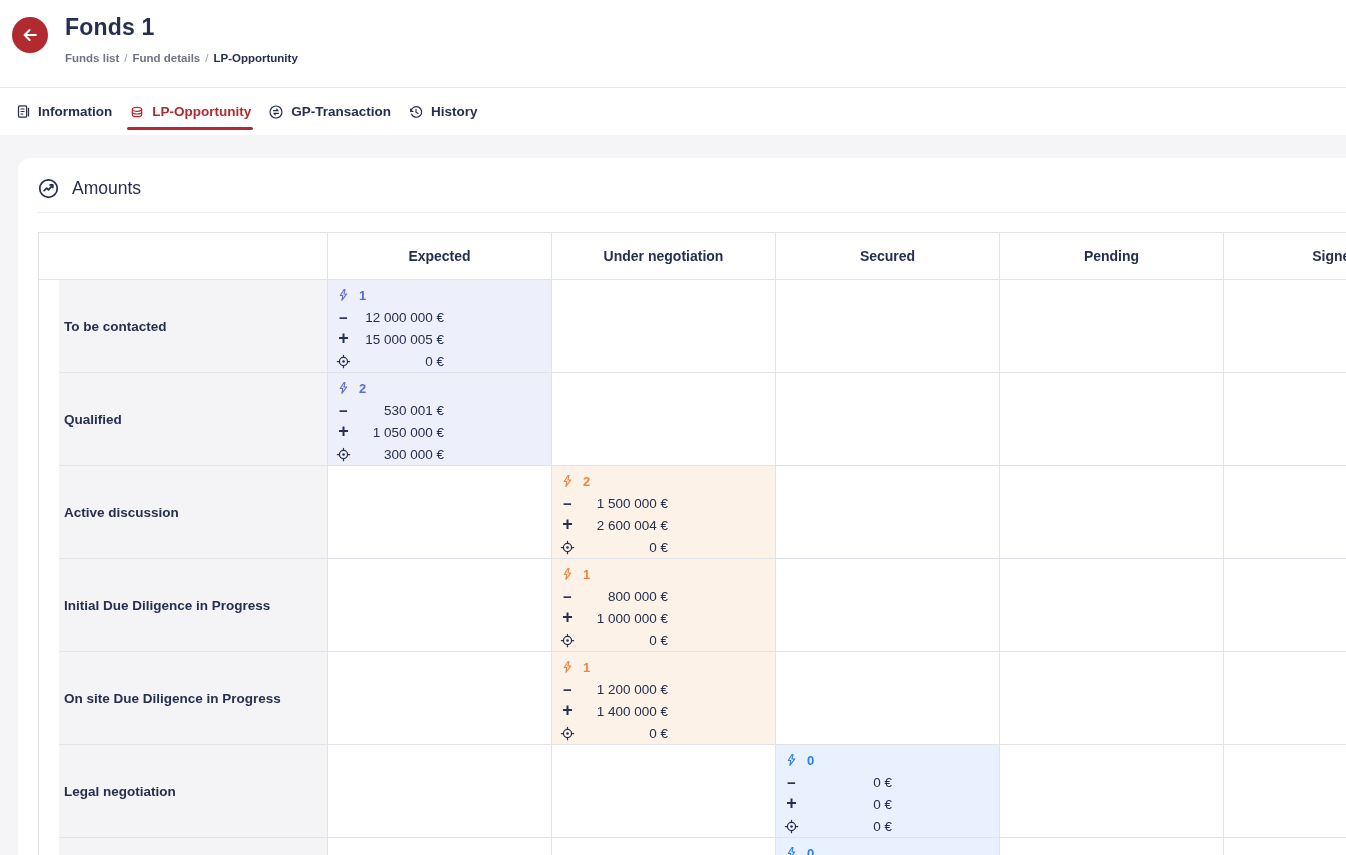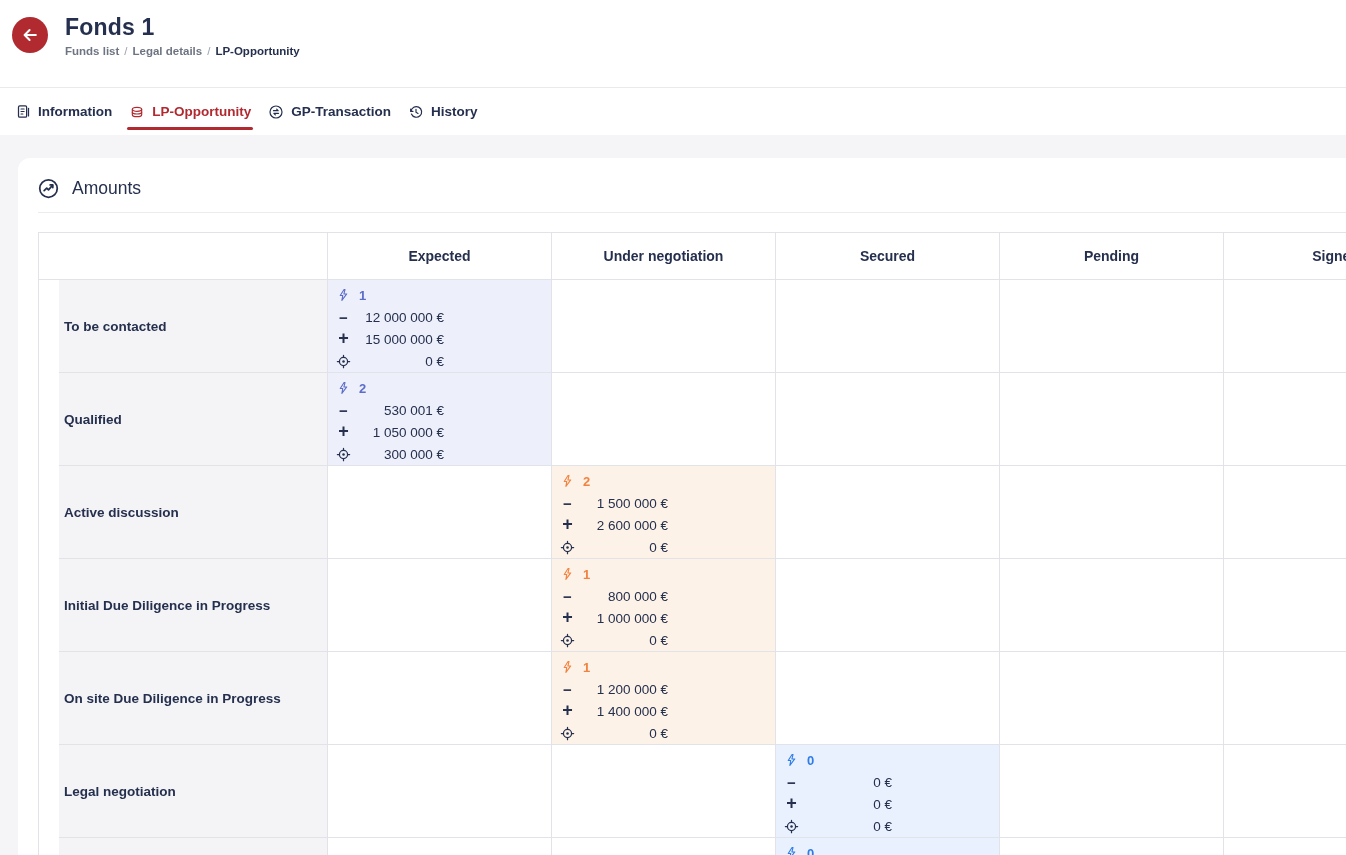--- a/index.html
+++ b/index.html
@@ -13,21 +13,21 @@
     display:flex; align-items:flex-start; height:88px; padding:14px 0 9px 12px;
     background:#fff; border-bottom:1px solid #eaeaee;
   }
   .back-btn {
     width:36px; height:36px; border-radius:50%; border:none; background:#b02a30;
     display:flex; align-items:center; justify-content:center; cursor:pointer; margin-top:3px;
     padding:0; flex:none;
   }
   .head-text { margin-left:17px; }
   .page-title { margin:0; font-size:23px; font-weight:bold; letter-spacing:.2px; color:#252f4e; }
-  .breadcrumb { margin-top:4px; font-size:11.5px; color:#6e7482; font-weight:bold; display:flex; gap:5px;justify-content:space-between; }
+  .breadcrumb { margin-top:11px; font-size:11.5px; color:#6e7482; font-weight:bold; display:flex; gap:5px;justify-content:space-between; }
   .breadcrumb .crumb-link { color:#6e7482; cursor:pointer; }
   .breadcrumb .sep { color:#9aa0ab; font-weight:normal; }
   .breadcrumb .current { color:#252f4e; }
   
   .tabbar { display:flex; align-items:center; gap:17px; height:47px; padding-left:16px; background:#fff; }
   .tab {
     position:relative; height:100%; display:flex; align-items:center; gap:7px;
     font-size:13.5px; font-weight:bold; color:#252f4e; cursor:pointer;
   }
   .tab svg { flex:none; }
@@ -90,21 +90,21 @@
         <svg width="20" height="20" viewBox="0 0 24 24">
             <path d="M19 12H6.5M11.5 6 5.5 12l6 6" fill="none" stroke="#ffffff" stroke-width="2.4" stroke-linecap="round" stroke-linejoin="round"></path>
           </svg>
       </span>
     </button>
     <div class="head-text">
       <h1 class="page-title">Fonds 1</h1>
       <nav class="breadcrumb">
         <span class="crumb-link">Funds list</span>
         <span class="sep">/</span>
-        <span class="crumb-link">Legal details</span>
+        <span class="crumb-link">Fund details</span>
         <span class="sep">/</span>
         <span class="current">LP-Opportunity</span>
       </nav>
     </div>
   </header>
 
   <nav class="tabbar">
     <div class="tab">
       <span style="display:flex;">
         <svg width="15" height="15" viewBox="0 0 24 24">
@@ -180,21 +180,21 @@
               <div class="line">
                 <span class="ic">
                   <span class="glyph-minus">−</span>
                 </span>
                 <span class="amount">12 000 000 €</span>
               </div>
               <div class="line">
                 <span class="ic">
                   <span class="glyph-plus">+</span>
                 </span>
-                <span class="amount">15 000 000 €</span>
+                <span class="amount">15 000 005 €</span>
               </div>
               <div class="line">
                 <span class="ic">
                   <svg width="15" height="15" viewBox="0 0 24 24">
                     <circle cx="12" cy="12" r="6.5" fill="none" stroke="currentColor" stroke-width="2"></circle>
                     <circle cx="12" cy="12" r="2" fill="currentColor"></circle>
                     <path d="M12 2.2v3M12 18.8v3M2.2 12h3M18.8 12h3" stroke="currentColor" stroke-width="2" stroke-linecap="round"></path>
                   </svg>
                 </span>
                 <span class="amount">0 €</span>
@@ -259,21 +259,21 @@
               <div class="line">
                 <span class="ic">
                   <span class="glyph-minus">−</span>
                 </span>
                 <span class="amount">1 500 000 €</span>
               </div>
               <div class="line">
                 <span class="ic">
                   <span class="glyph-plus">+</span>
                 </span>
-                <span class="amount">2 600 000 €</span>
+                <span class="amount">2 600 004 €</span>
               </div>
               <div class="line">
                 <span class="ic">
                   <svg width="15" height="15" viewBox="0 0 24 24">
                     <circle cx="12" cy="12" r="6.5" fill="none" stroke="currentColor" stroke-width="2"></circle>
                     <circle cx="12" cy="12" r="2" fill="currentColor"></circle>
                     <path d="M12 2.2v3M12 18.8v3M2.2 12h3M18.8 12h3" stroke="currentColor" stroke-width="2" stroke-linecap="round"></path>
                   </svg>
                 </span>
                 <span class="amount">0 €</span>

